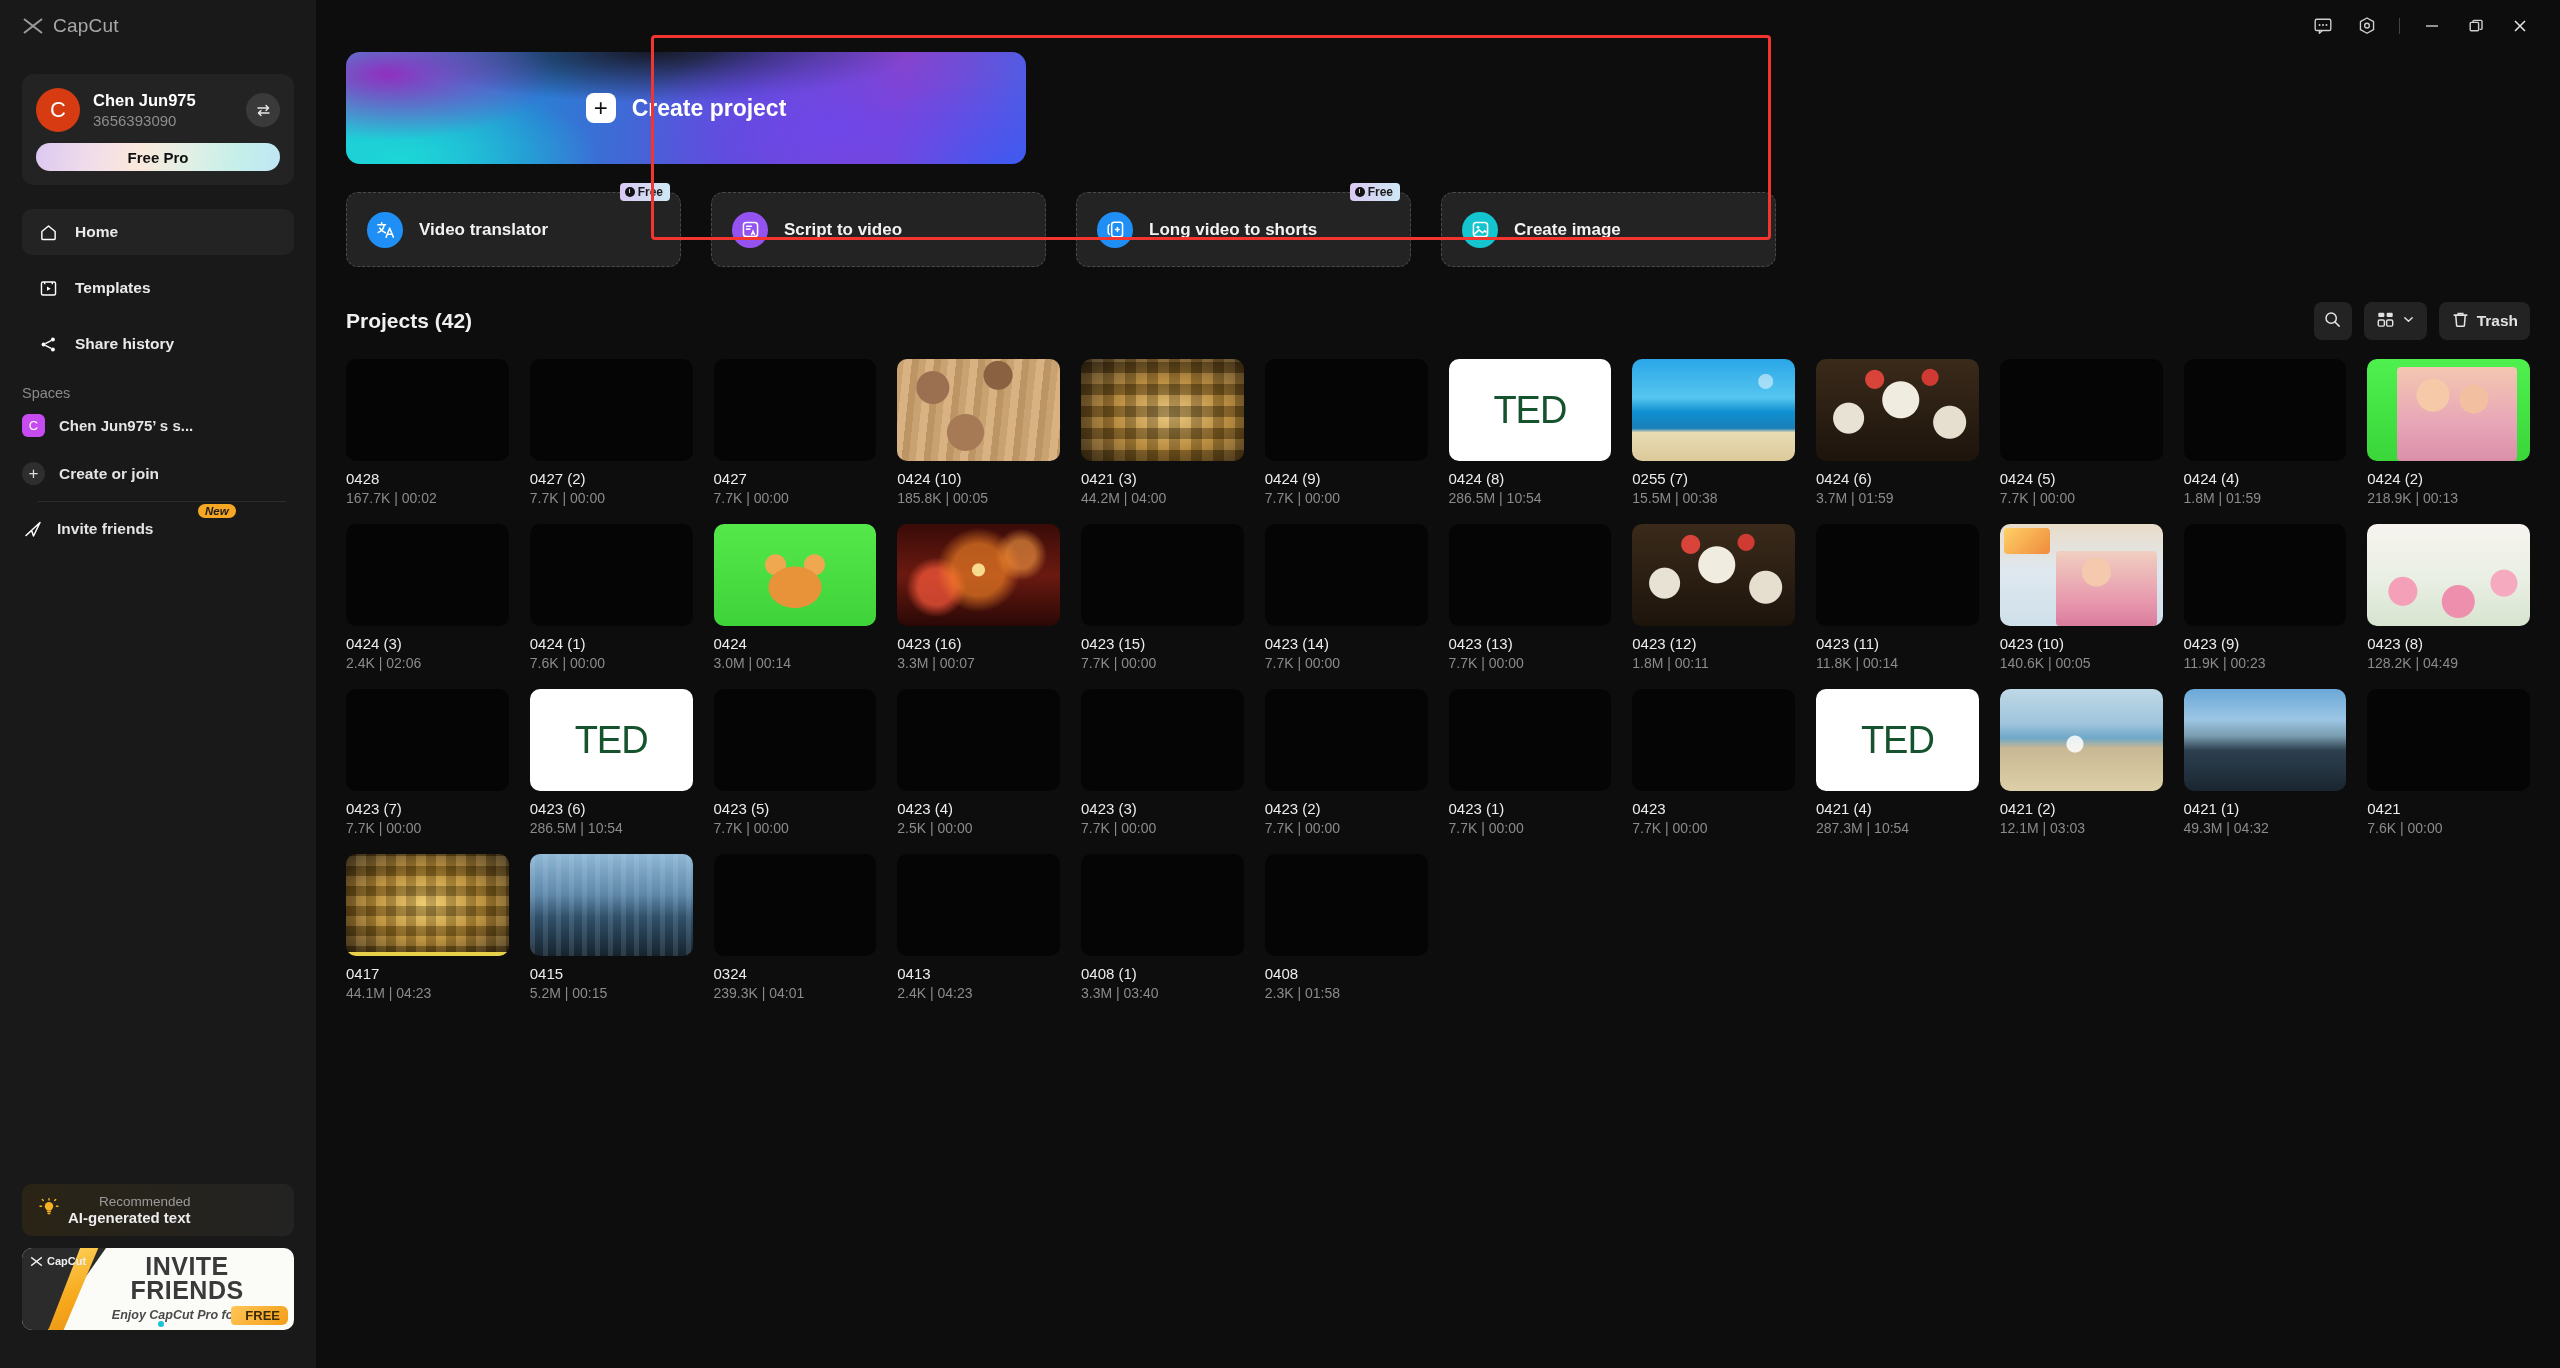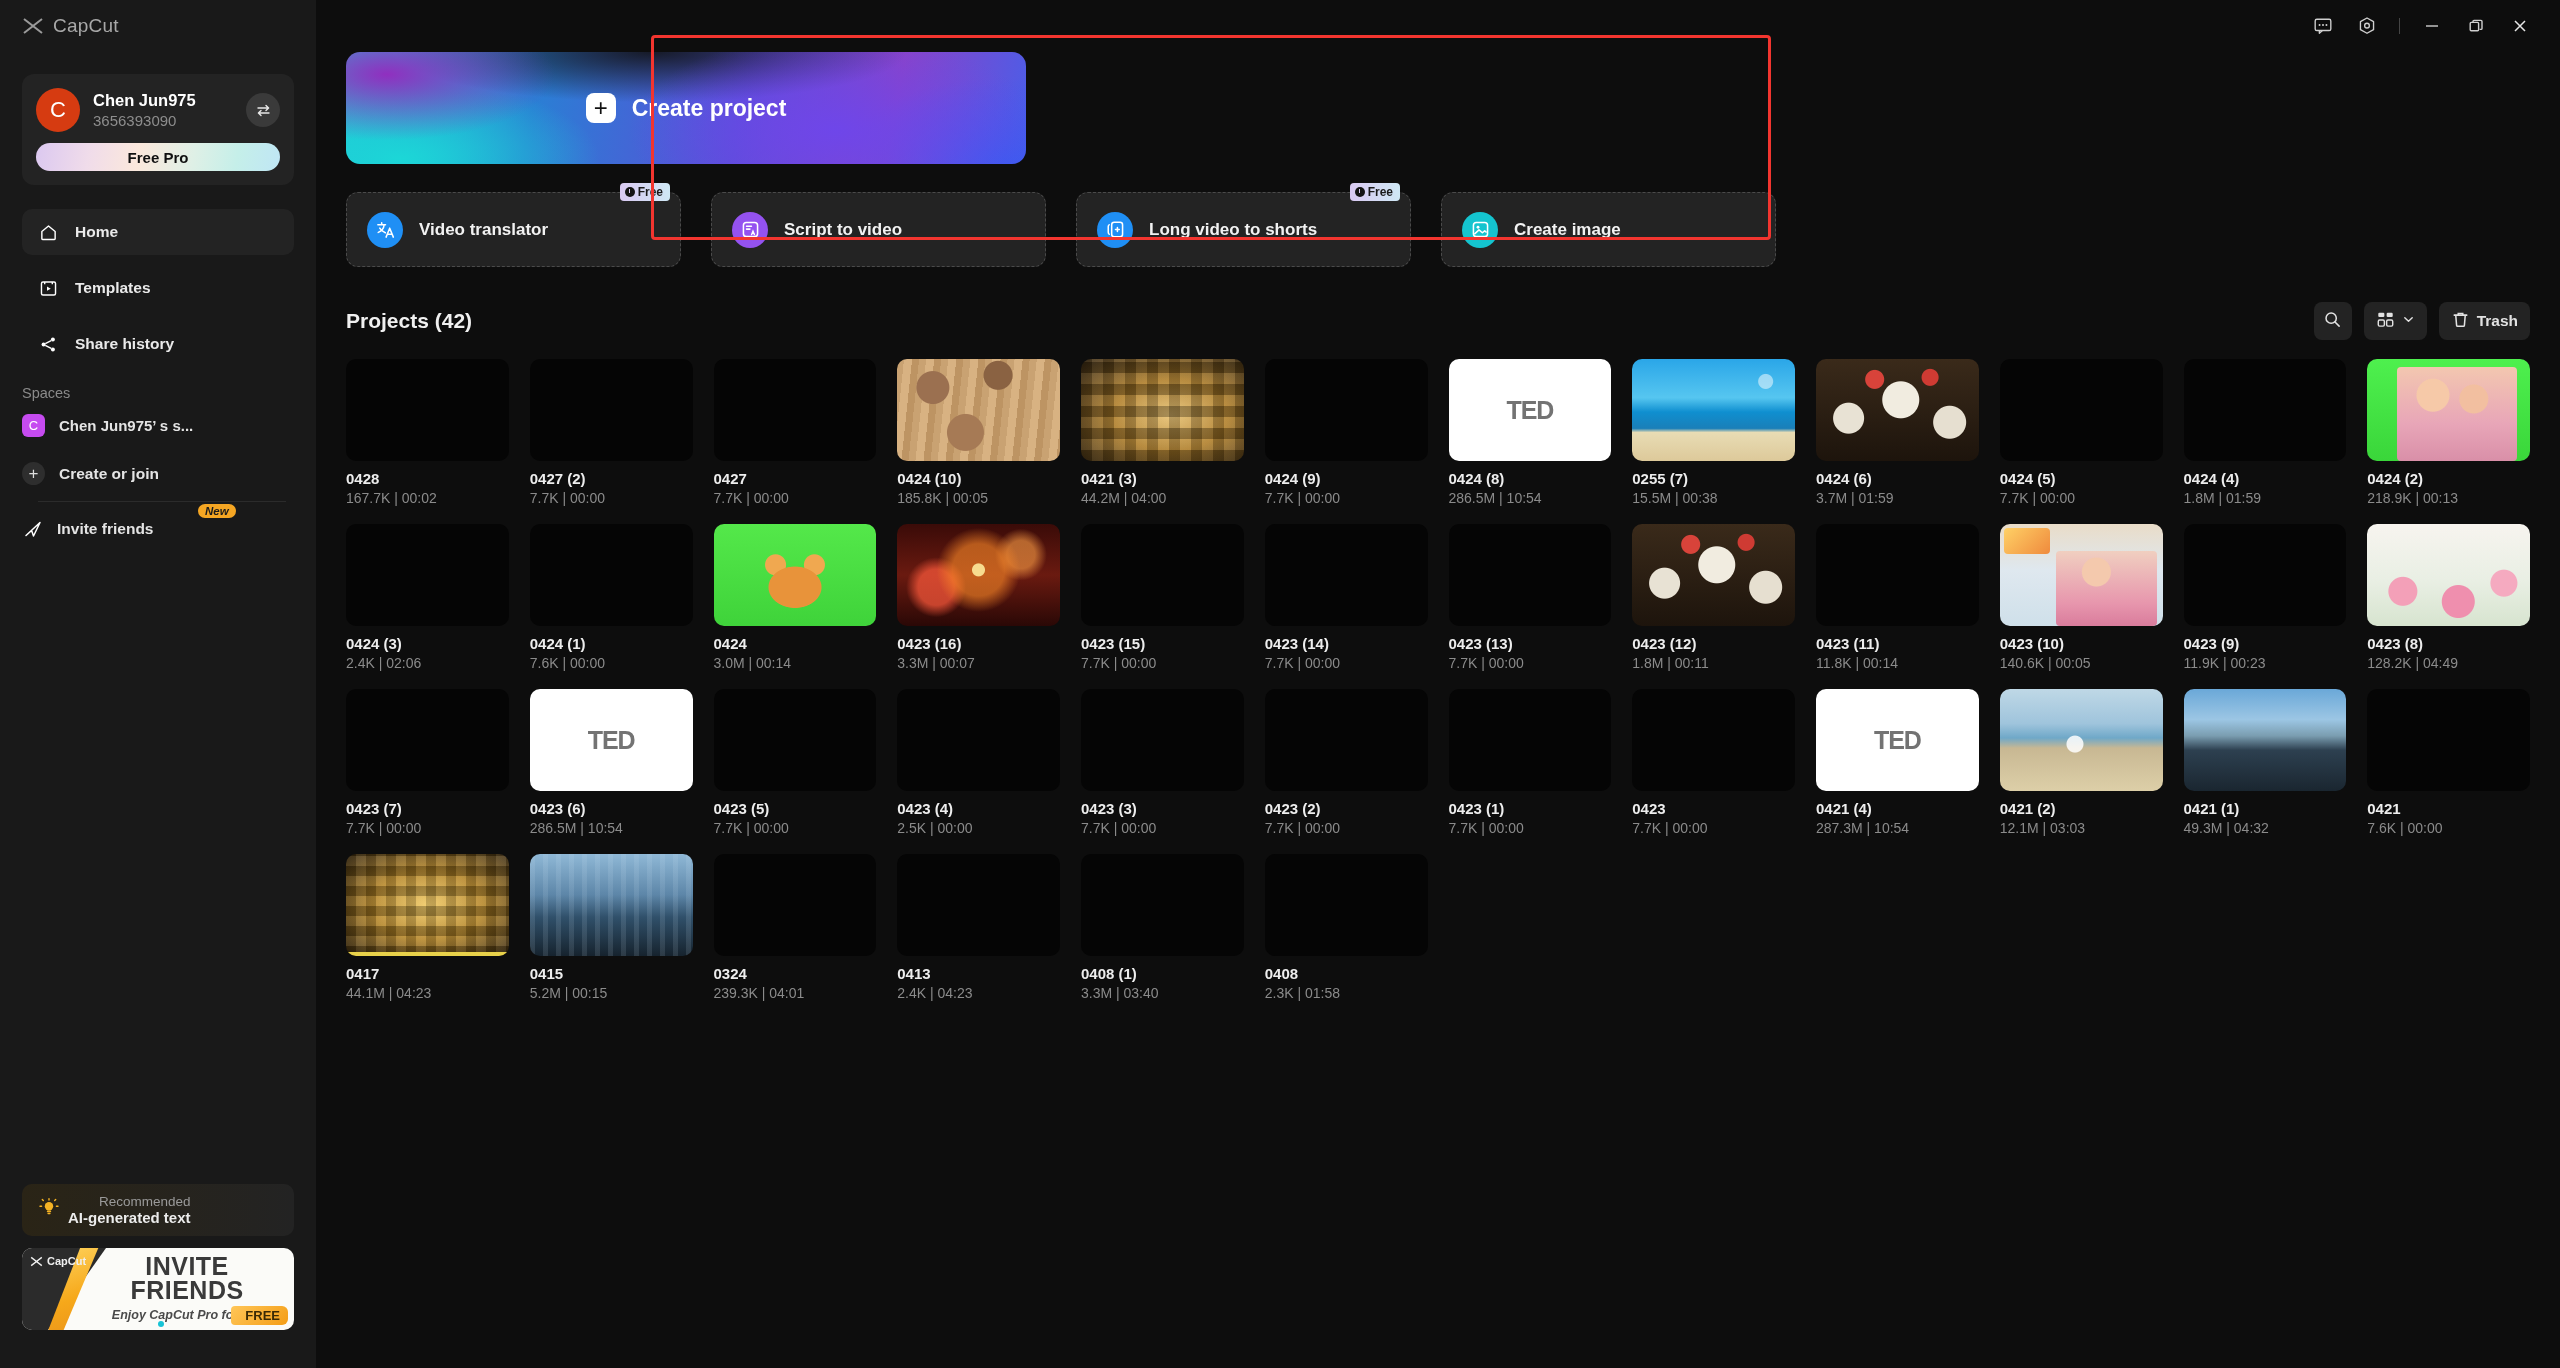--- a/index.html
+++ b/index.html
@@ -192,27 +192,27 @@
 
   .grid {
     display: grid; grid-template-columns: repeat(12, 1fr); column-gap: 21px; row-gap: 18px;
     margin-top: 16px;
   }
   .card { width: 100%; }
   .thumb {
     width: 100%; height: 102px; border-radius: 10px; background: #050505; overflow: hidden;
     position: relative;
   }
-  .p-name { color: #ededed; font-size: 15px; font-weight: 700; margin-top: 9px; white-space: nowrap; }
+  .p-name { color: #ededed; font-size: 15px; font-weight: 400; margin-top: 9px; white-space: nowrap; }
   .p-meta { color: #8b8b8b; font-size: 14px; margin-top: 3px; white-space: nowrap; }
 
   
   .t-black { background: #050505; }
   .t-ted { background: #fff; display: flex; align-items: center; justify-content: center; }
-  .t-ted span { color: #737373; font-size: 25px; font-weight: 700; letter-spacing: -1px; }
+  .t-ted span { color: #14532d; font-size: 38px; font-weight: 400; letter-spacing: -1px; }
   .t-wood {
     background:
       radial-gradient(circle at 22% 28%, #9b7050 0 16px, transparent 17px),
       radial-gradient(circle at 62% 16%, #8a6242 0 14px, transparent 15px),
       radial-gradient(circle at 42% 72%, #a67a55 0 18px, transparent 19px),
       repeating-linear-gradient(96deg,#c9a272 0 7px,#d8b282 7px 15px,#bd9463 15px 22px);
   }
   .t-mosaic {
     background:
       repeating-linear-gradient(0deg, rgba(0,0,0,.28) 0 11px, rgba(255,255,255,.05) 11px 22px),

